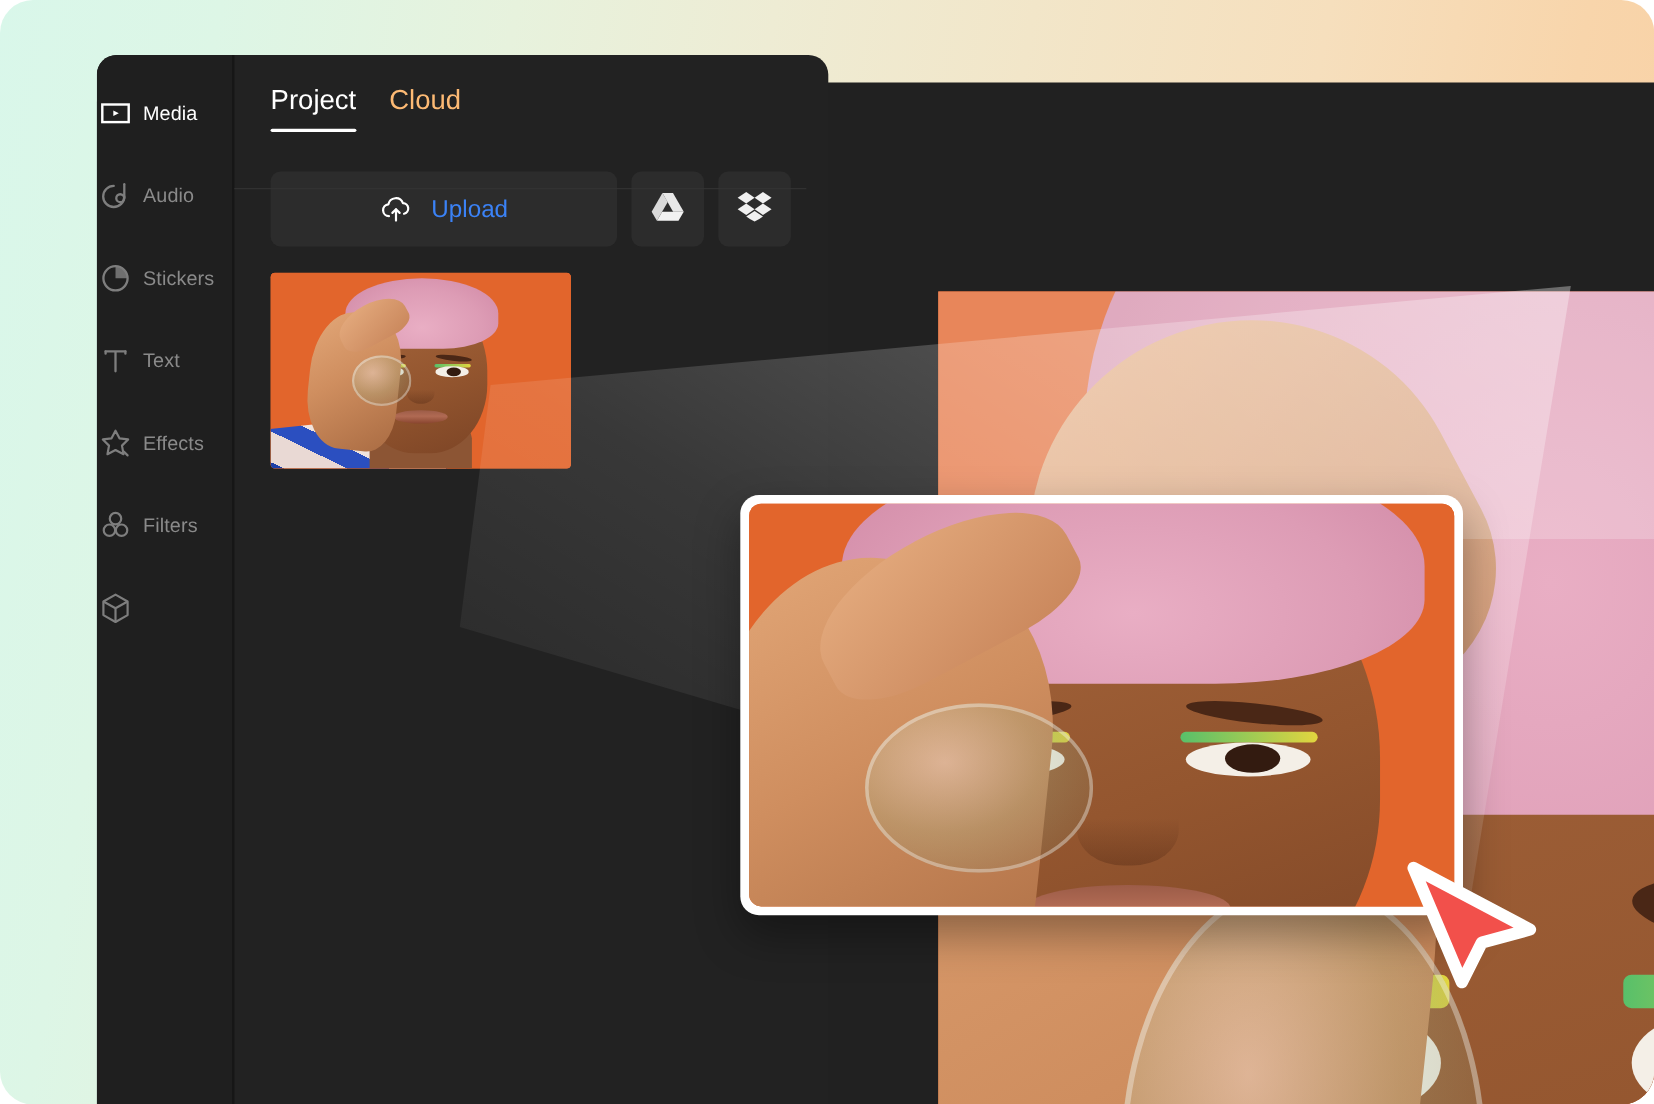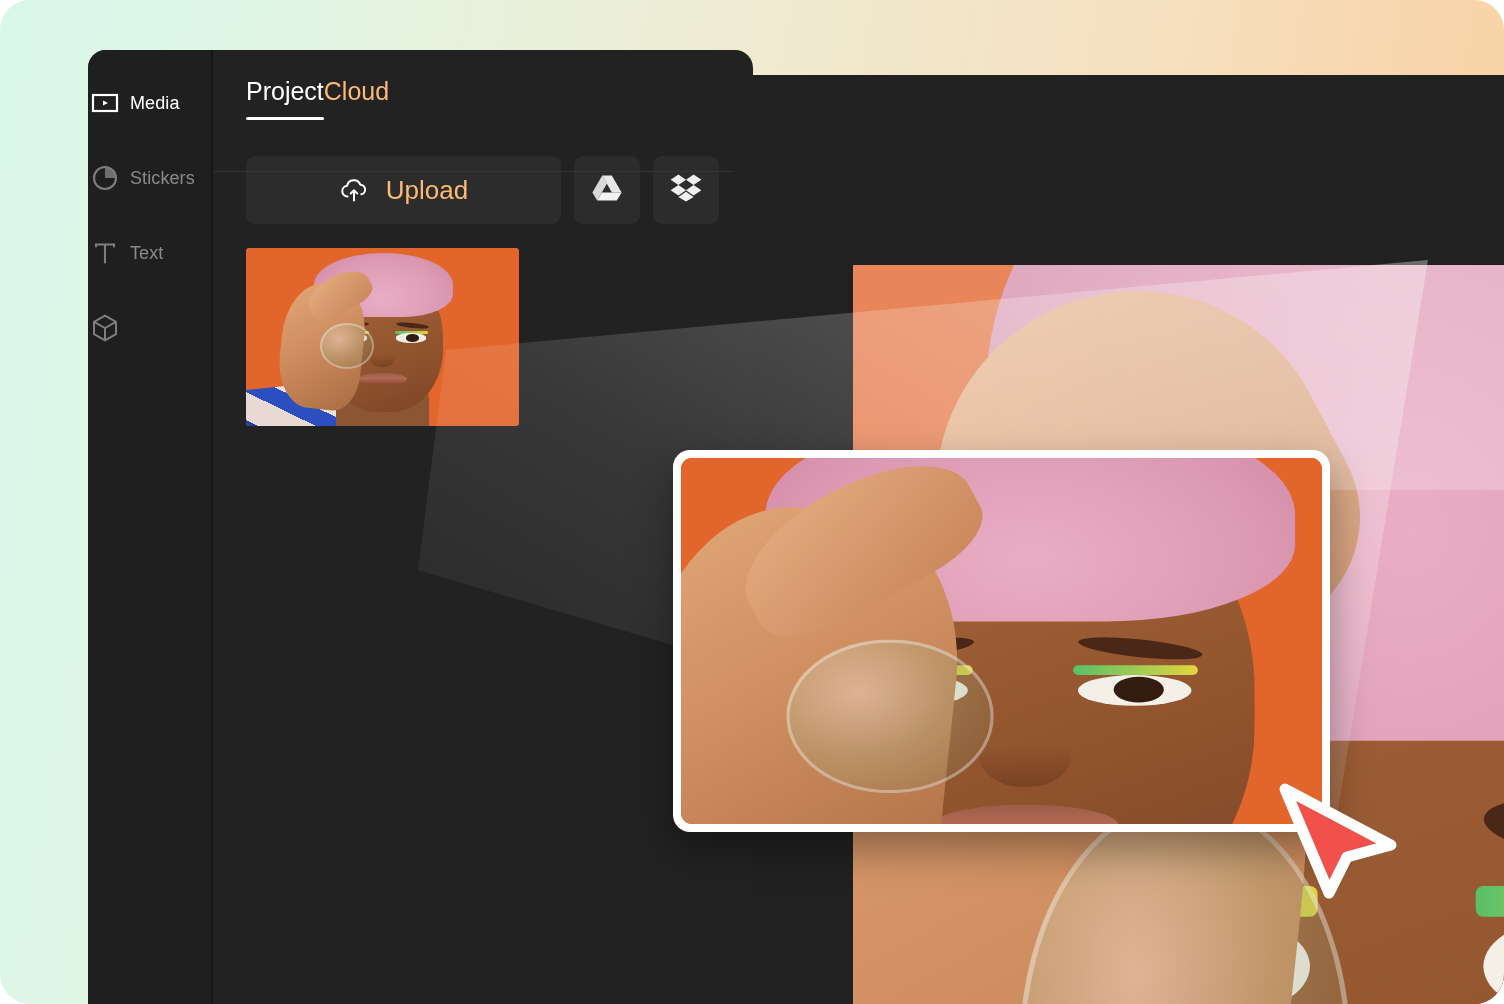--- a/index.html
+++ b/index.html
@@ -105,20 +105,21 @@
   
   .panel-content {
     flex: 1;
     position: relative;
     padding: 0 0 0 33px;
     box-sizing: border-box;
   }
   .tabs {
     display: flex;
     align-items: flex-end;
+    gap: 30px;
     padding-top: 24px;
     height: 70px;
     box-sizing: border-box;
     position: relative;
   }
   .tab {
     font-size: 25px;
     color: #fdba74;
     padding-bottom: 14px;
     cursor: pointer;
@@ -153,22 +154,22 @@
     width: 315px;
     height: 68px;
     background: #2c2c2c;
     border-radius: 9px;
     display: flex;
     align-items: center;
     justify-content: center;
     gap: 17px;
     cursor: pointer;
     border: none;
-    color: #fdba74;
-    font-size: 26px;
+    color: #3b82f6;
+    font-size: 22px;
     font-family: "Liberation Sans", sans-serif;
     text-align: right;
   }
   .upload-btn .cloud-ico { color: #ffffff; display:flex; }
   .cloud-sq {
     width: 66px;
     height: 68px;
     background: #2c2c2c;
     border-radius: 9px;
     display: flex;
@@ -421,20 +422,30 @@
             <span class="ico">
               <svg width="32" height="32" viewBox="0 0 32 32" fill="none">
                 <rect x="4" y="8" width="24" height="16" stroke="currentColor" stroke-width="2.2"></rect>
                 <path d="M14 13.5l5 2.5-5 2.5z" fill="currentColor"></path>
               </svg>
             </span>
             <span class="lbl">Media</span>
           </div>
 
 
+          <div class="side-item">
+            <span class="ico">
+              <svg width="32" height="32" viewBox="0 0 32 32" fill="none">
+                <path d="M24 5.5v12.2" stroke="currentColor" stroke-width="2.1" stroke-linecap="round"></path>
+                <circle cx="20.3" cy="18.2" r="3.6" stroke="currentColor" stroke-width="2.1"></circle>
+                <path d="M24 16.6a9.6 9.6 0 1 1-9.6-9.6" stroke="currentColor" stroke-width="2.1" stroke-linecap="round"></path>
+              </svg>
+            </span>
+            <span class="lbl">Audio</span>
+          </div>
 
           <div class="side-item">
             <span class="ico">
               <svg width="32" height="32" viewBox="0 0 32 32" fill="none">
                 <circle cx="16" cy="16" r="11" stroke="currentColor" stroke-width="2.1"></circle>
                 <path d="M16 5.2c6 0 10.8 4.8 10.8 10.8L16 16z" fill="currentColor" opacity="0.85"></path>
               </svg>
             </span>
             <span class="lbl">Stickers</span>
           </div>
@@ -442,22 +453,41 @@
           <div class="side-item">
             <span class="ico">
               <svg width="30" height="30" viewBox="0 0 30 30" fill="none">
                 <path d="M6 6.5h18M15 6.5v18" stroke="currentColor" stroke-width="2.1" stroke-linecap="round"></path>
                 <path d="M6 6.5v2M24 6.5v2" stroke="currentColor" stroke-width="2.1" stroke-linecap="round"></path>
               </svg>
             </span>
             <span class="lbl">Text</span>
           </div>
 
-
-
+          <div class="side-item">
+            <span class="ico">
+              <svg width="32" height="32" viewBox="0 0 32 32" fill="none">
+                <path d="M16 4.5l3.6 7 7.9 1-5.6 5.6 1.4 7.8-7.3-3.8-7.3 3.8 1.4-7.8L4.5 12.5l7.9-1z" stroke="currentColor" stroke-width="2" stroke-linejoin="round"></path>
+                <path d="M23.5 23.5l3.5 3.5" stroke="currentColor" stroke-width="2" stroke-linecap="round"></path>
+              </svg>
+            </span>
+            <span class="lbl">Effects</span>
+          </div>
+
+
+          <div class="side-item">
+            <span class="ico">
+              <svg width="32" height="32" viewBox="0 0 32 32" fill="none">
+                <circle cx="16" cy="9.5" r="5.2" stroke="currentColor" stroke-width="2"></circle>
+                <circle cx="10.5" cy="20" r="5.2" stroke="currentColor" stroke-width="2"></circle>
+                <circle cx="21.5" cy="20" r="5.2" stroke="currentColor" stroke-width="2"></circle>
+              </svg>
+            </span>
+            <span class="lbl">Filters</span>
+          </div>
 
           <div class="side-item">
             <span class="ico">
               <svg width="32" height="32" viewBox="0 0 32 32" fill="none">
                 <path d="M16 3.6l11 6.2v12.4L16 28.4 5 22.2V9.8z" stroke="currentColor" stroke-width="2" stroke-linejoin="round"></path>
                 <path d="M5 9.8l11 6.2 11-6.2M16 16v12.4" stroke="currentColor" stroke-width="2" stroke-linejoin="round"></path>
               </svg>
             </span>
             <span class="lbl"></span>
           </div>

